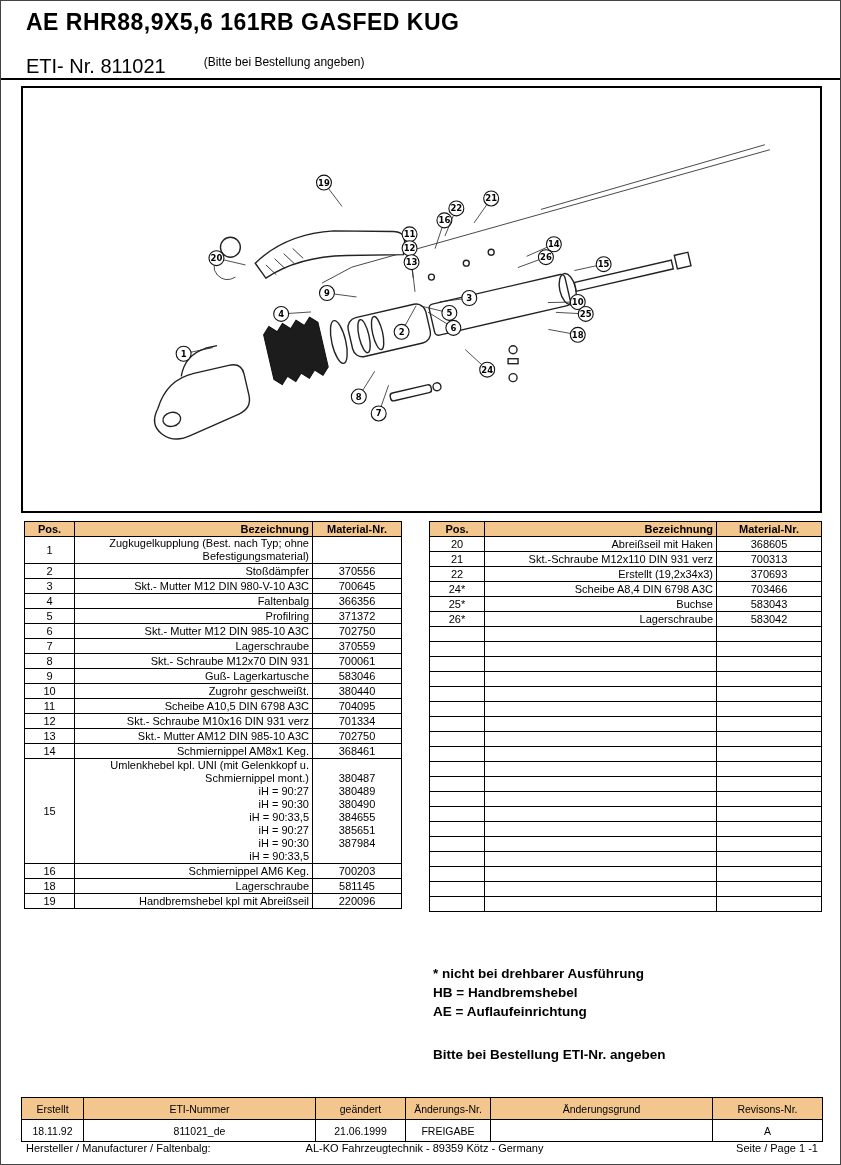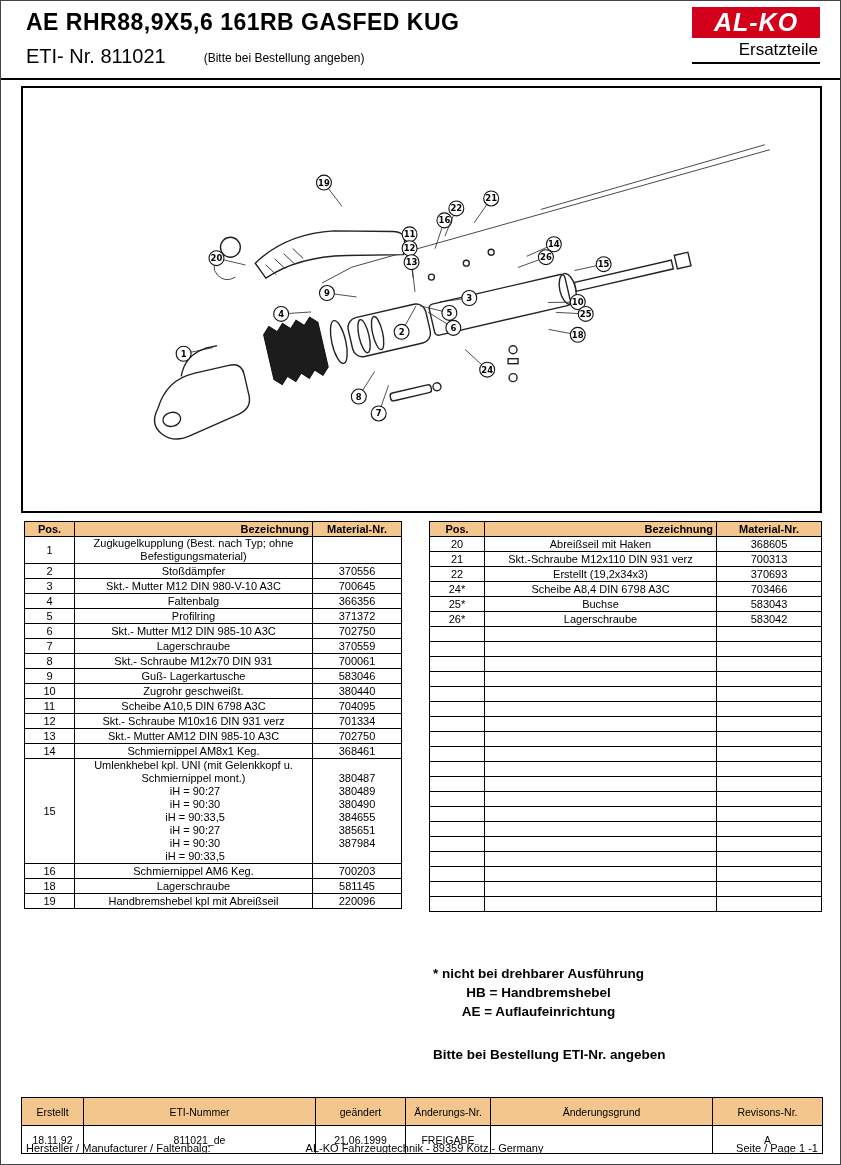--- a/index.html
+++ b/index.html
@@ -4,21 +4,21 @@
 <style>
   * { margin:0; padding:0; box-sizing:border-box; }
   body { background:#e8e8e8; font-family:"Liberation Sans", sans-serif; color:#000; }
   .page {
     position:relative; width:841px; height:1165px; margin:0 auto;
     background:#fff; border:1px solid #444; overflow:hidden;
   }
   
   .header { position:absolute; left:0; top:0; width:100%; height:79px; border-bottom:2px solid #000; }
   .title { position:absolute; left:25px; top:8px; font-size:23px; font-weight:bold; letter-spacing:0.5px;text-align:right; }
-  .eti-row { position:absolute; left:25px; top:44px; display:flex; align-items:flex-end; }
+  .eti-row { position:absolute; left:25px; top:54px; display:flex; }
   .eti-number { font-size:20px; }
   .eti-note { font-size:12px; margin-left:38px; padding-bottom:3px; }
   .brand { position:absolute; right:20px; top:6px; width:128px; }
   .brand-box {
     background:var(--accent-red,#d3001b); color:#fff; text-align:center;
     font-size:25px; font-weight:bold; font-style:italic; height:31px; line-height:31px;
     letter-spacing:1px;
   }
   .brand-sub { font-size:17px; text-align:right; padding:2px 2px 2px 0; border-bottom:2px solid #000; }
   
@@ -32,51 +32,47 @@
   .co-circle { fill:#fff; stroke:#111; stroke-width:1.1; }
   .co-text { font-family:"DejaVu Sans", sans-serif; font-size:8.5px; font-weight:bold; text-anchor:middle; fill:#000; }
   
   table.parts { position:absolute; top:520px; border-collapse:collapse; table-layout:fixed; font-size:11px; }
   #left-table { left:23px; width:377px; }
   #right-table { left:428px; width:392px; }
   table.parts th, table.parts td { border:1px solid #000; height:15px; padding:0 3px; vertical-align:middle; }
   table.parts thead th { background:var(--hdr-bg,#f3c68e); font-weight:bold; text-align:center; }
   table.parts thead th.c-desc { text-align:right; }
   .c-pos { text-align:center; }
-  .c-desc { text-align:center; }
+  .c-desc { text-align:right; }
   .c-desc div { line-height:13px; white-space:pre; }
   .c-mat { text-align:center; }
   .c-mat div { line-height:13px; }
   
-  .notes { position:absolute; left:432px; top:963px; font-size:13.5px; font-weight:bold; line-height:19px;text-align:center; }
+  .notes { position:absolute; left:432px; top:963px; font-size:13.5px; font-weight:bold; line-height:19px; }
   .order-note { position:absolute; left:432px; top:1046px; font-size:13.5px; font-weight:bold; }
   
   #footer-table { position:absolute; left:20px; top:1096px; width:801px; border-collapse:collapse; table-layout:fixed; font-size:10.5px; }
-  #footer-table th, #footer-table td { border:1px solid #000; height:28px; text-align:center; font-weight:normal; padding:0 2px;margin-top:31px; }
+  #footer-table th, #footer-table td { border:1px solid #000; height:22px; text-align:center; font-weight:normal; padding:0 2px;margin-top:31px; }
   #footer-table thead th { background:var(--hdr-bg,#f3c68e); }
   
   .page-footer { position:absolute; left:0; top:1141px; width:100%; font-size:11px; }
   .pf-left { position:absolute; left:25px; }
   .pf-center { position:absolute; left:0; width:100%; text-align:center;padding-left:8px; }
   .pf-right { position:absolute; right:22px; }
 </style>
 </head>
 <body>
 
 <div class="page">
 
   <div class="header">
     <div class="title">AE RHR88,9X5,6 161RB GASFED KUG</div>
     <div class="eti-row">
       <span class="eti-number">ETI- Nr.  811021</span>
       <span class="eti-note">(Bitte bei Bestellung angeben)</span>
-    </div>
-    <div class="brand">
-      <div class="brand-box">AL-KO</div>
-      <div class="brand-sub">Ersatzteile</div>
     </div>
   </div>
 
   <div class="diagram-box">
     <svg viewBox="0 0 800 425">
 
       <line class="thin" x1="300" y1="196" x2="330" y2="180"></line>
       <line class="thin" x1="330" y1="180" x2="750" y2="62"></line>
       <line class="thin" x1="520" y1="122" x2="745" y2="57"></line>
 

